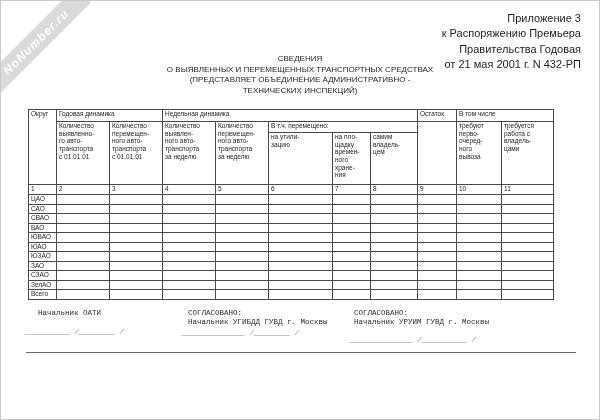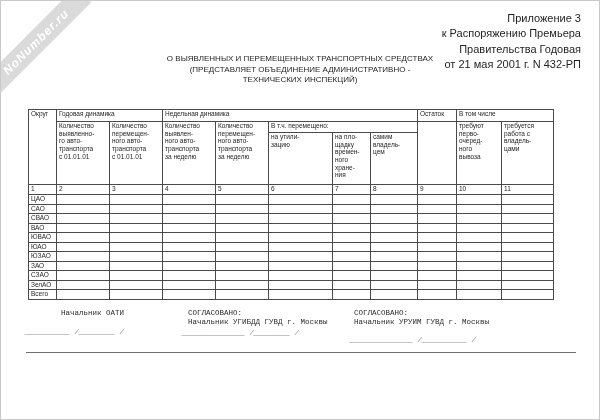--- a/index.html
+++ b/index.html
@@ -36,21 +36,21 @@
   .rA { height:12px; }
   .rB { height:11px; }
   .rC { height:52px; }
   .rD { height:10px; }
   .doc-table tbody tr { height:9.5px; }
   .sig-block {
     position:absolute; font-family:"Liberation Mono","DejaVu Sans Mono",monospace;
     font-size:7.5px; line-height:1.26; color:#2b2b2b; white-space:nowrap;
   }
   .sigline { color:#8f8f8f;font-style:italic; }
-  #sig1 { left:37px; top:308px;text-align:right; }
+  #sig1 { left:37px; top:308px; }
   #sig1 .sigline { margin-top:10px; margin-left:-13px; }
   #sig2 { left:187px; top:308px; }
   #sig2 .sigline { margin-top:1px; margin-left:-6px; }
   #sig3 { left:353px; top:308px; }
   #sig3 .sigline { margin-top:8px; margin-left:-4px; }
   .rule { position:absolute; left:25px; top:351px; width:550px; height:1px; background:#6f6f6f; }
 </style>
 </head>
 <body>
 
@@ -61,20 +61,21 @@
   </div>
 
   <div class="annex">
     <div>Приложение 3</div>
     <div>к Распоряжению Премьера</div>
     <div>Правительства Годовая</div>
     <div>от 21 мая 2001 г. N 432-РП</div>
   </div>
 
   <div class="title">
+    <div>СВЕДЕНИЯ</div>
     <div>О ВЫЯВЛЕННЫХ И ПЕРЕМЕЩЕННЫХ ТРАНСПОРТНЫХ СРЕДСТВАХ</div>
     <div>(ПРЕДСТАВЛЯЕТ ОБЪЕДИНЕНИЕ АДМИНИСТРАТИВНО -</div>
     <div>ТЕХНИЧЕСКИХ ИНСПЕКЦИЙ)</div>
   </div>
 
   <table class="doc-table">
     <colgroup>
       <col style="width:28px">
         <col style="width:53px">
         <col style="width:53px">

